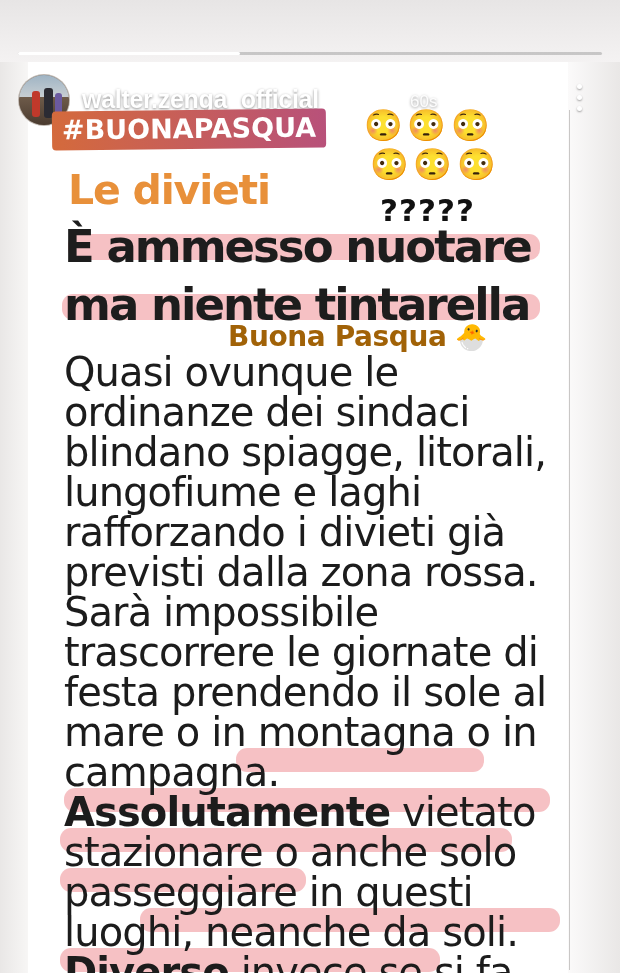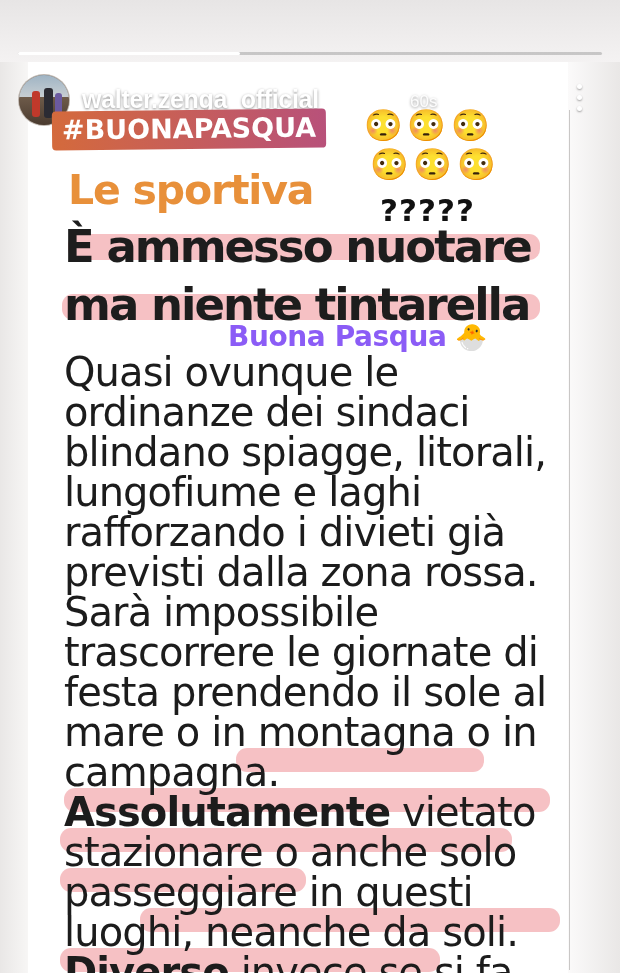--- a/index.html
+++ b/index.html
@@ -227,21 +227,21 @@
     letter-spacing: 1px;
     z-index: 8;
   }
 
   .pasqua-text {
     position: absolute;
     left: 228px; top: 258px;
     font-family: "DejaVu Sans", sans-serif;
     font-size: 28px;
     font-weight: bold;
-    color: #8b5cf6;
+    color: #a16207;
     letter-spacing: -0.4px;
     z-index: 8;
     white-space: nowrap;
   }
   .pasqua-text .chick { font-size: 26px; }
 </style>
 </head>
 <body>
 
 <div id="screen">
@@ -257,21 +257,21 @@
   <div class="story">
     <div class="gutter-l"></div>
     <div class="gutter-r"></div>
     <div class="rule-r"></div>
 
     <div class="article">
 
       <div class="mark" style="left:8px; top:172px; width:472px; height:26px;"></div>
       <div class="mark" style="left:2px; top:232px; width:478px; height:26px;"></div>
 
-      <div class="kicker">Le sportiva</div>
+      <div class="kicker">Le divieti</div>
       <div class="headline l2">ma niente tintarella</div>
       <div class="headline l1">È ammesso nuotare</div>
 
       <div class="mark" style="left:176px; top:686px; width:248px; height:24px;"></div>
       <div class="mark" style="left:4px; top:726px; width:486px; height:24px;"></div>
       <div class="mark" style="left:0px; top:766px; width:452px; height:24px;"></div>
       <div class="mark" style="left:0px; top:806px; width:246px; height:24px;"></div>
       <div class="mark" style="left:80px; top:846px; width:420px; height:24px;"></div>
       <div class="mark" style="left:0px; top:886px; width:380px; height:24px;"></div>
 

